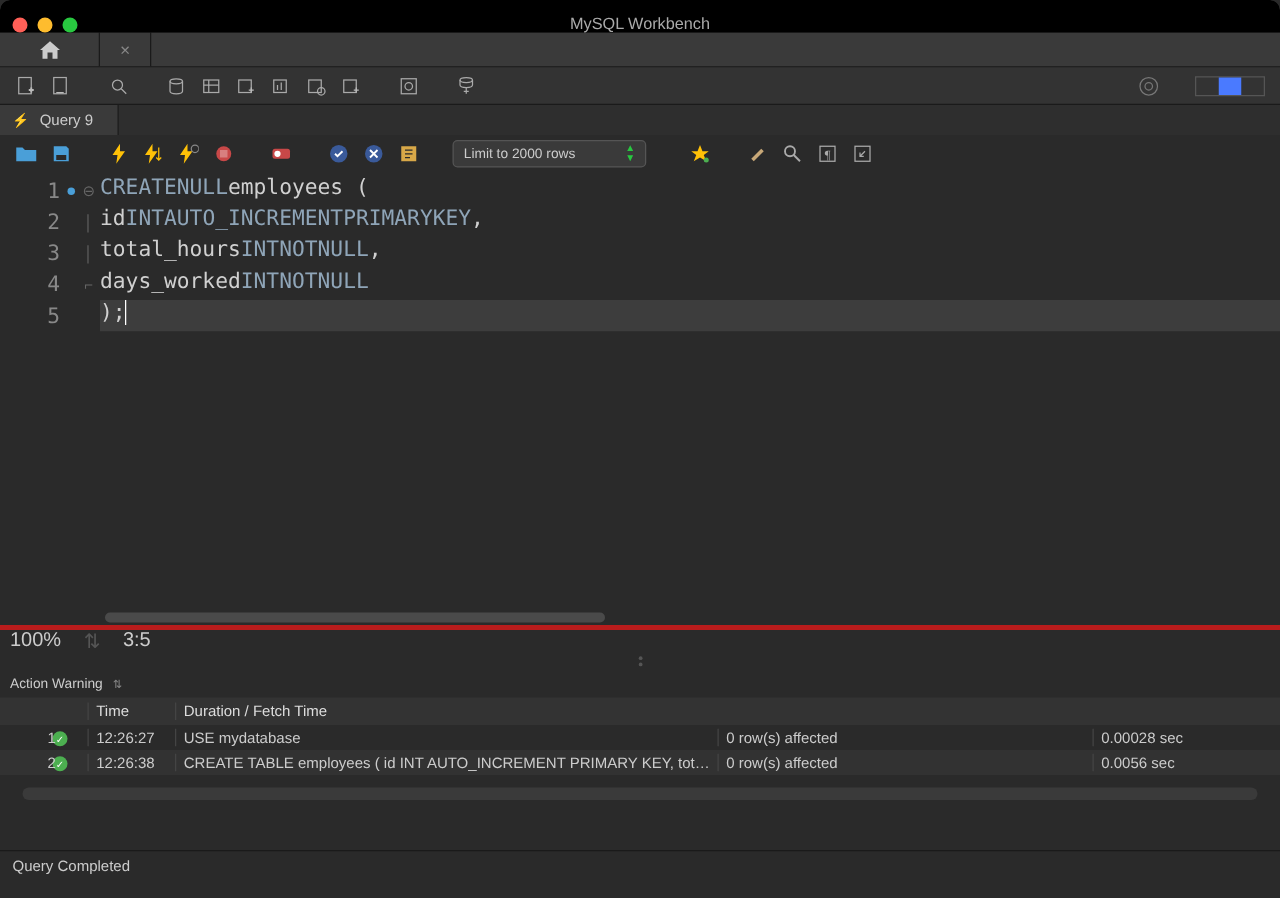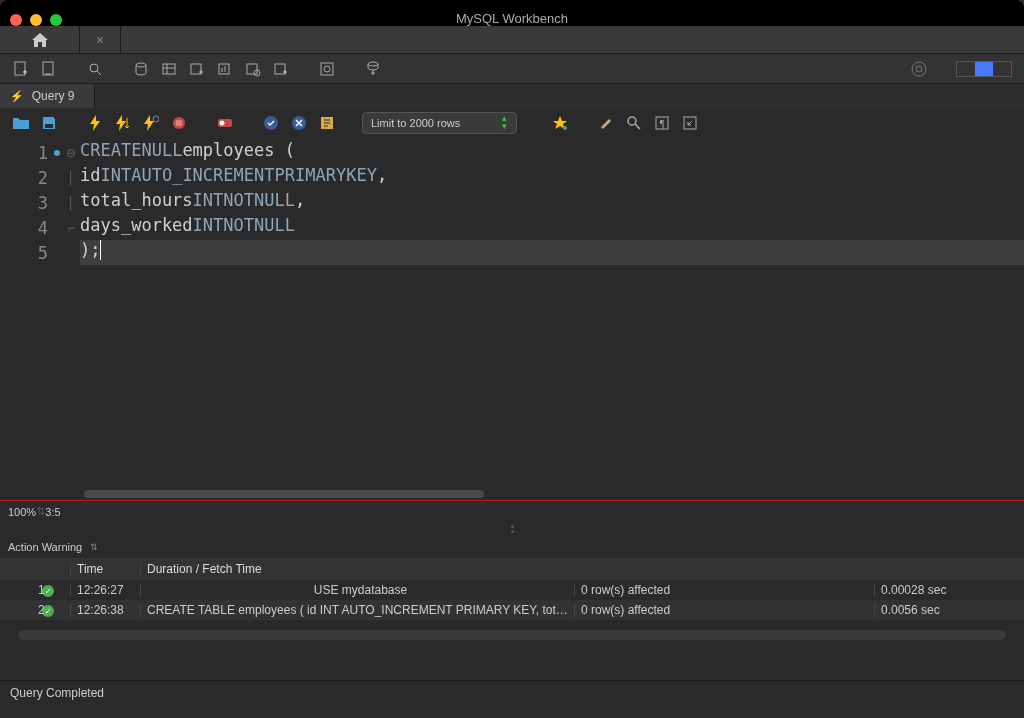--- a/index.html
+++ b/index.html
@@ -65,21 +65,21 @@
 .code-line.hl { background: #3d3d3d; }
 .kw { color: #8fa5b8; }
 .plain { color: #d0d0d0; }
 .cursor { display: inline-block; width: 1px; height: 20px; background: #fff; vertical-align: middle; }
 
 .watermark { position: absolute; top: 210px; left: 0px; font-size: 78px; font-weight: 700; color: #2a2f56; letter-spacing: -2px; pointer-events: none; font-family: Arial, sans-serif; }
 
 .editor-scroll { height: 12px; background: #2a2a2a; padding: 2px 84px; }
 .editor-scroll-thumb { width: 400px; height: 8px; background: #4a4a4a; border-radius: 4px; }
 
-.status-row { height: 22px; background: #2a2a2a; display: flex; align-items: center; padding: 0 8px; font-size: 11px; color: #ccc; border-top: 1px solid #b91c1c; }
+.status-row { height: 22px; background: #2a2a2a; display: flex; align-items: center; padding: 0 8px; gap: 18px; font-size: 16px; color: #ccc; border-top: 4px solid #b91c1c; }
 .status-sep { color: #555; }
 
 .splitter { height: 14px; background: #2a2a2a; display: flex; align-items: center; justify-content: center; }
 .splitter-dots { display:flex; flex-direction:column; gap:2px;}
 .splitter-dots span{width:3px;height:3px;background:#555;border-radius:50%;}
 
 .output-head { height: 22px; background: #2a2a2a; display: flex; align-items: center; padding: 0 8px; gap: 8px; font-size: 11px; }
 .output-head .chev { font-size: 9px; color: #888; }
 
 .output-table { background: #2a2a2a; }
@@ -377,21 +377,21 @@
     <div class="col-status"></div>
     <div class="col-idx"></div>
     <div class="col-time">Time</div>
     <div class="col-duration">Duration / Fetch Time</div>
   </div>
   <div id="output-rows">
       <div class="ot-row">
         <div class="col-status"><span class="status-ok">✓</span></div>
         <div class="col-idx">1</div>
         <div class="col-time">12:26:27</div>
-        <div class="col-action" style="overflow:hidden;text-overflow:ellipsis;white-space:nowrap;text-align:center;">USE mydatabase</div>
+        <div class="col-action" style="overflow:hidden;text-overflow:ellipsis;white-space:nowrap;">USE mydatabase</div>
         <div class="col-response">0 row(s) affected</div>
         <div class="col-duration">0.00028 sec</div>
       </div>
       <div class="ot-row alt">
         <div class="col-status"><span class="status-ok">✓</span></div>
         <div class="col-idx">2</div>
         <div class="col-time">12:26:38</div>
         <div class="col-action" style="overflow:hidden;text-overflow:ellipsis;white-space:nowrap;">CREATE TABLE employees (     id INT AUTO_INCREMENT PRIMARY KEY,     total_...</div>
         <div class="col-response">0 row(s) affected</div>
         <div class="col-duration">0.0056 sec</div>

